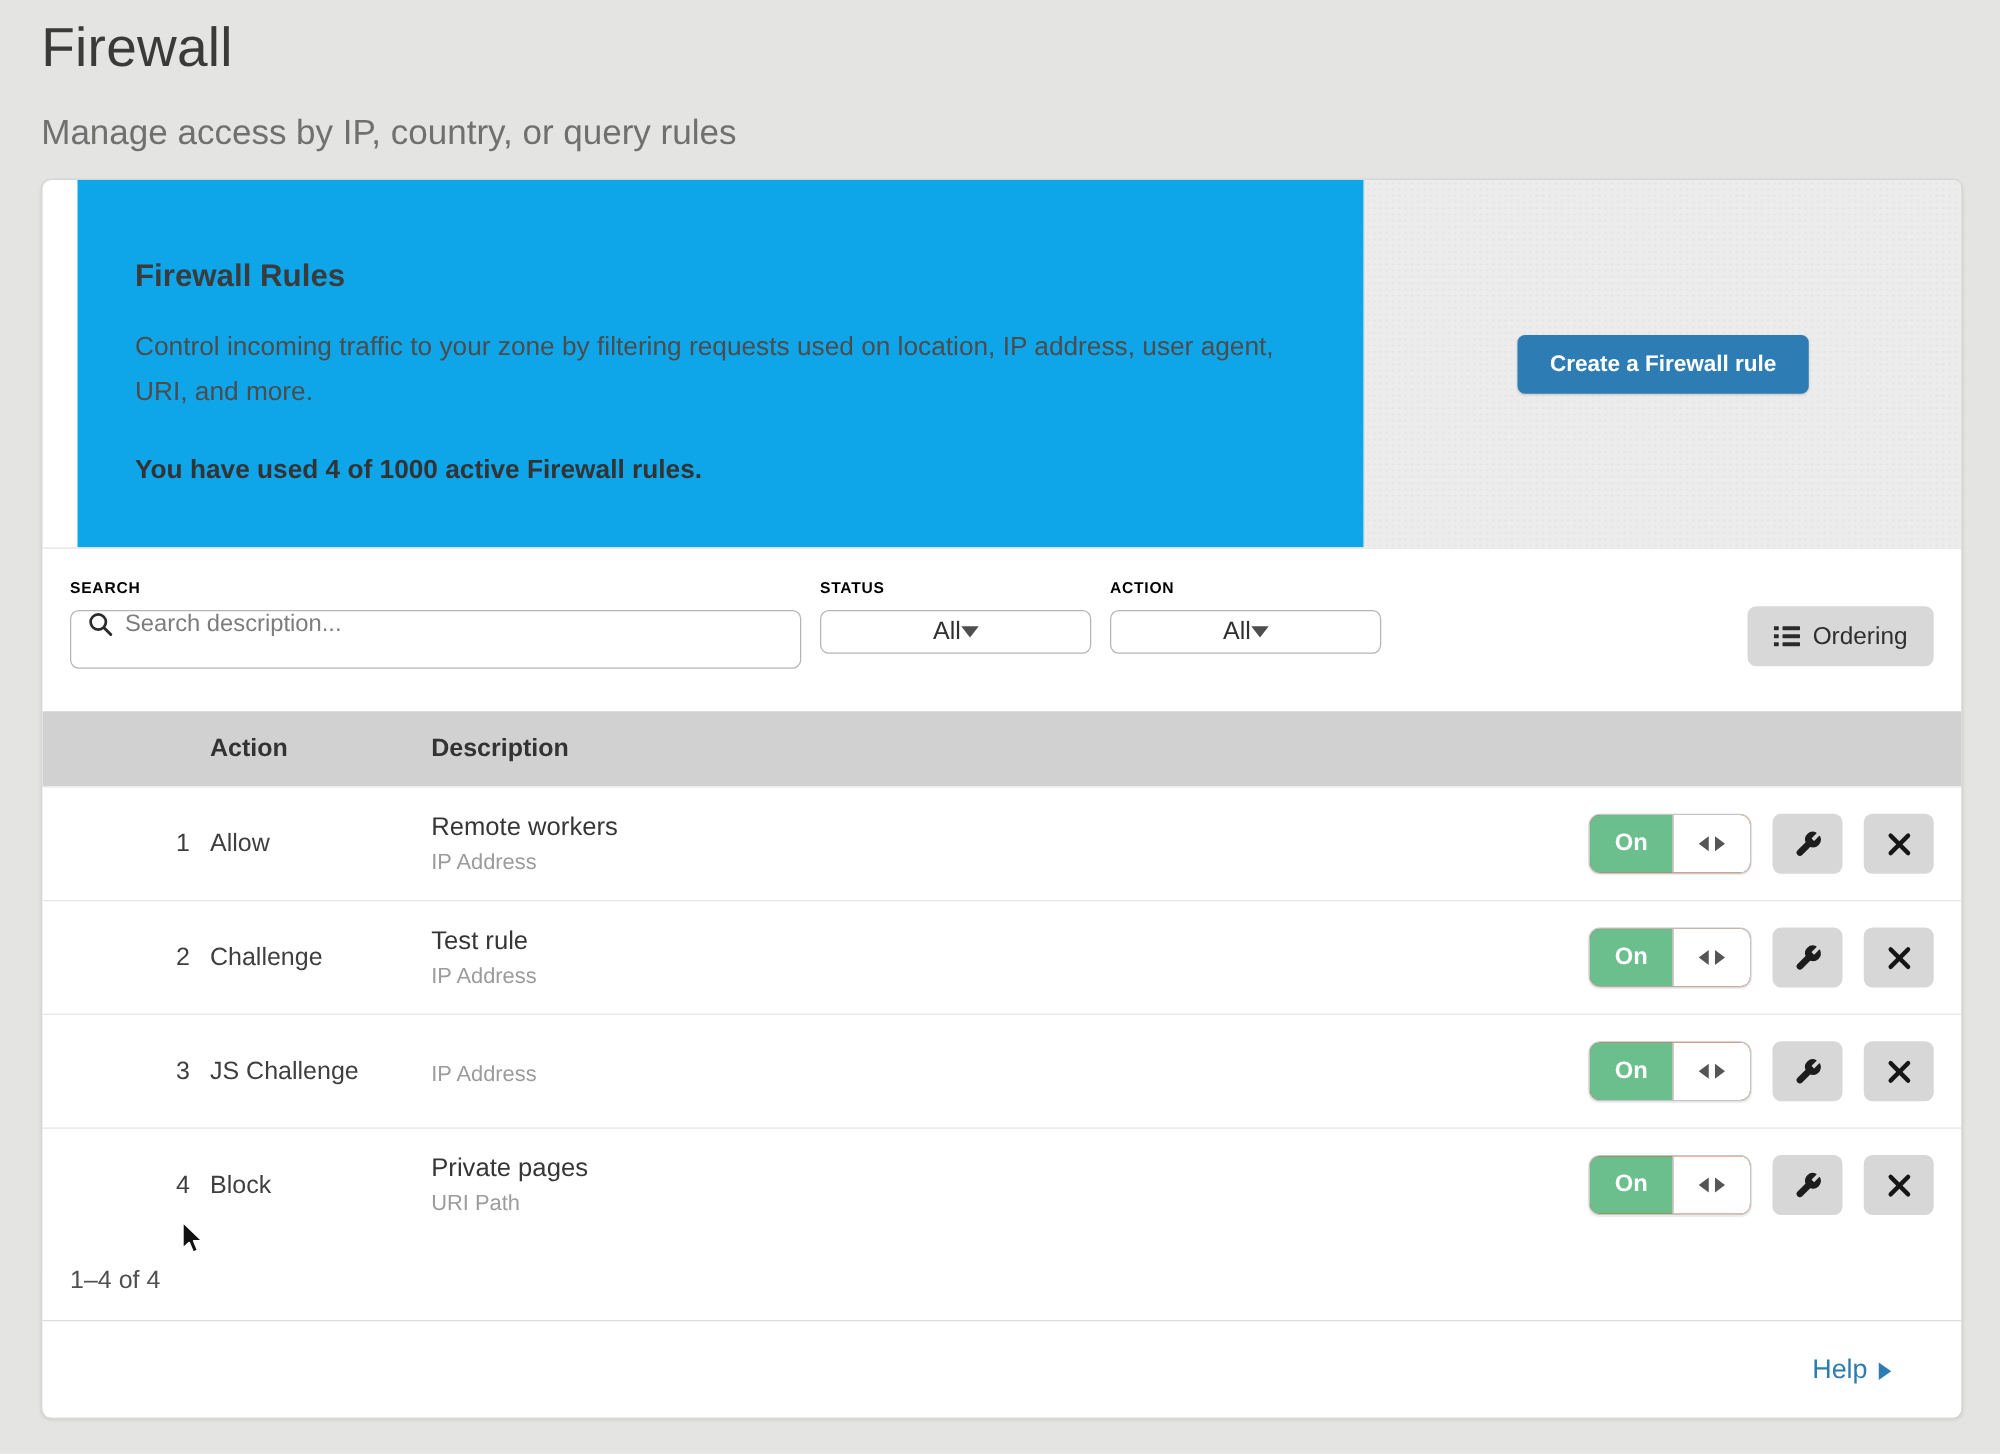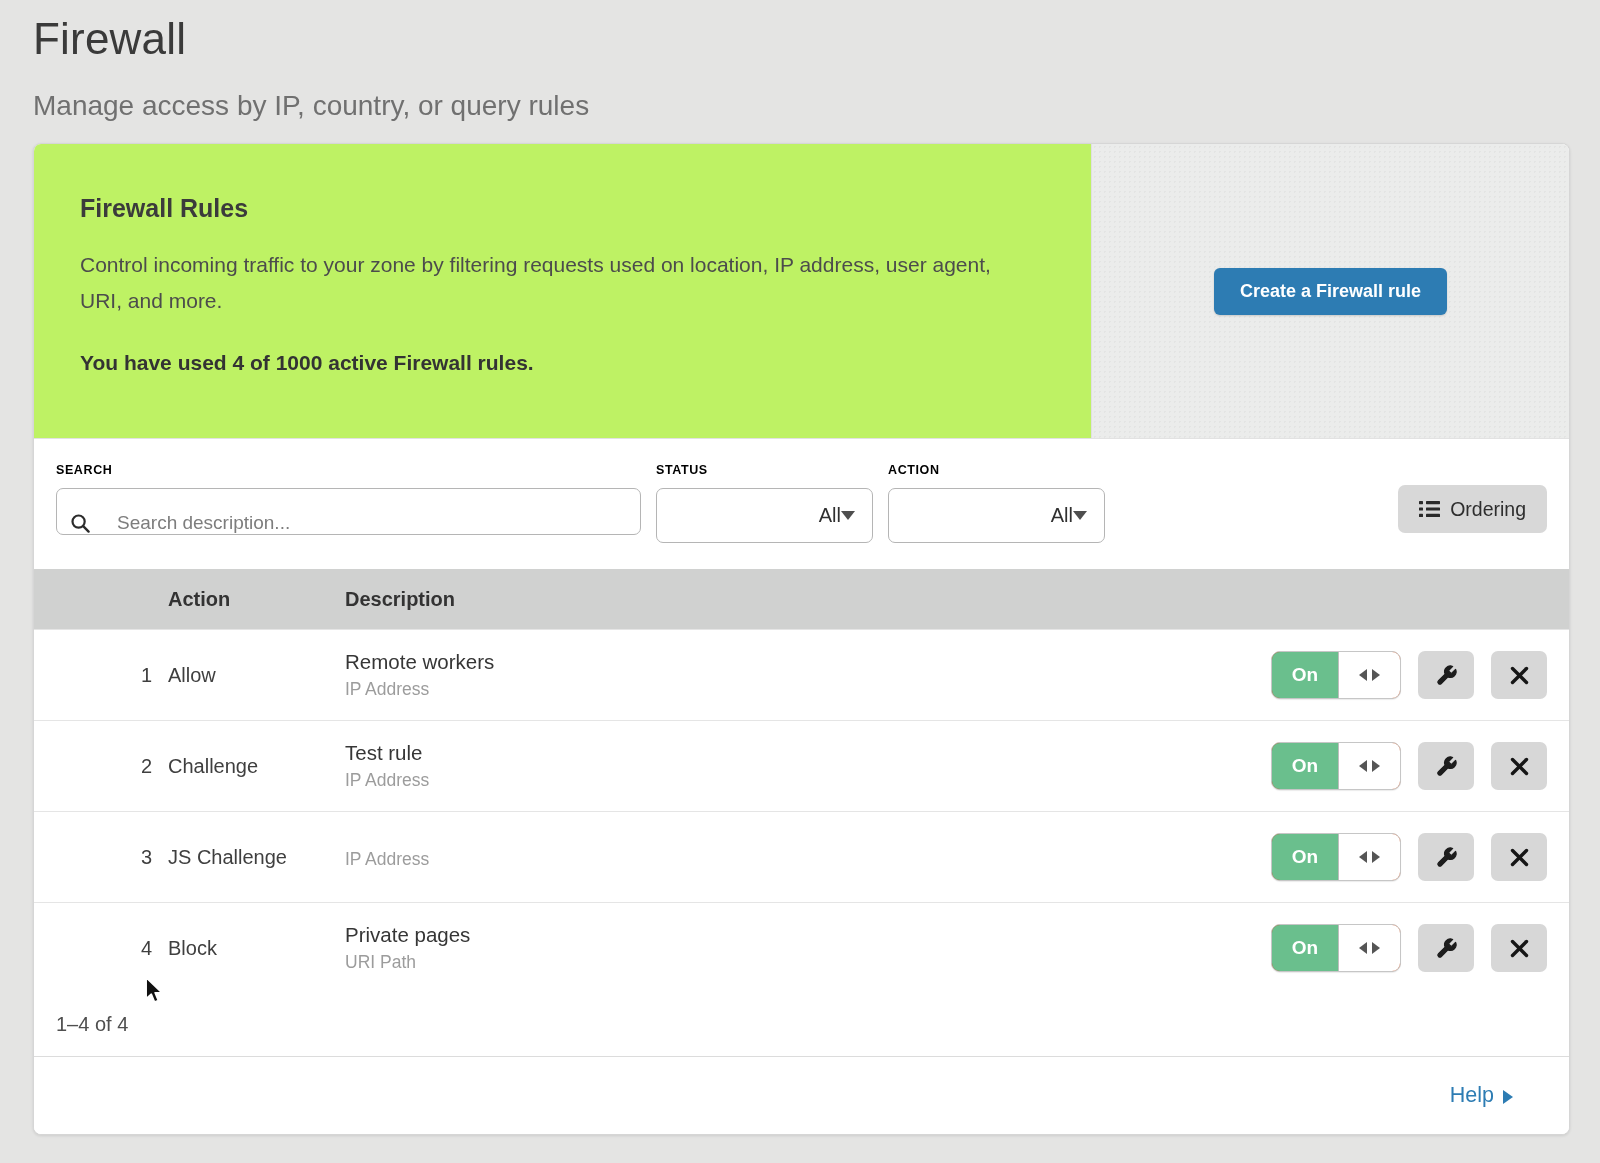--- a/index.html
+++ b/index.html
@@ -18,21 +18,21 @@
   
   .card {
     position:absolute; left:33px; top:143px; width:1537px; height:992px;
     background:#fff; border:1px solid #d6d6d6; border-radius:8px;
     box-shadow:0 1px 3px rgba(0,0,0,.10);
     display:flex; flex-direction:column; overflow:hidden;
   }
 
   
   .overview { display:flex; height:294px; flex:0 0 auto; }
-  .overview-left { flex:1 1 auto; padding:50px 60px 0 46px; background:#bef264; }
+  .overview-left { flex:1 1 auto; padding:63px 60px 0 46px; background:#0ea5e9;margin-left:28px; }
   .overview-heading { font-size:25px; font-weight:700; color:#3b3b3b; }
   .overview-desc { margin-top:24px; font-size:21px; line-height:1.72; color:#4c4c4c; max-width:950px; }
   .overview-usage { margin-top:32px; font-size:21px; font-weight:700; color:#333; }
   .overview-aside {
     flex:0 0 478px; background:var(--aside-bg,#ebeceb);
     border-left:1px solid #e0e0e0;
     background-image:radial-gradient(rgba(0,0,0,.035) 1px, transparent 1px);
     background-size:5px 5px;
     display:flex; align-items:center; justify-content:center;
   }
@@ -48,30 +48,30 @@
     flex:0 0 131px; border-top:1px solid #e2e2e2; background:#fff;
     display:flex; align-items:flex-start; padding:24px 22px 0 22px; gap:15px;
   }
   .field-group { display:flex; flex-direction:column; }
   .field-label {
     font-size:12.5px; font-weight:700; letter-spacing:.6px; color:#000000;
     margin-bottom:11px;
   }
   .search-box {
     width:585px; height:47px; border:1.5px solid #b5b5b5; border-radius:7px;
-    display:flex; align-items:flex-end; padding:0 13px; gap:26px; background:#fff;
+    display:flex; align-items:flex-start; padding:0 13px; gap:9px; background:#fff;
   }
   .search-box input {
     border:none; outline:none; flex:1; font-size:19px; font-family:inherit; color:#333;
     background:transparent;
   }
   .search-box input::placeholder { color:#7d7d7d; }
   .select-box {
-    width:217px; height:55px; border:1.5px solid #b5b5b5; border-radius:7px;
-    display:flex; align-items:center; justify-content:flex-end;
+    width:217px; height:35px; border:1.5px solid #b5b5b5; border-radius:7px;
+    display:flex; align-items:center; justify-content:center;
     padding:0 17px; background:#fff; cursor:pointer;
   }
   .select-value { font-size:20px; color:#303030; }
   .caret-down {
     width:0; height:0; border-left:7px solid transparent; border-right:7px solid transparent;
     border-top:9px solid #4e4e4e;
   }
   .filters-spacer { flex:1 1 auto; }
   .btn-ordering {
     margin-top:22px; height:48px; background:#d8d8d8; border:none; border-radius:7px;

